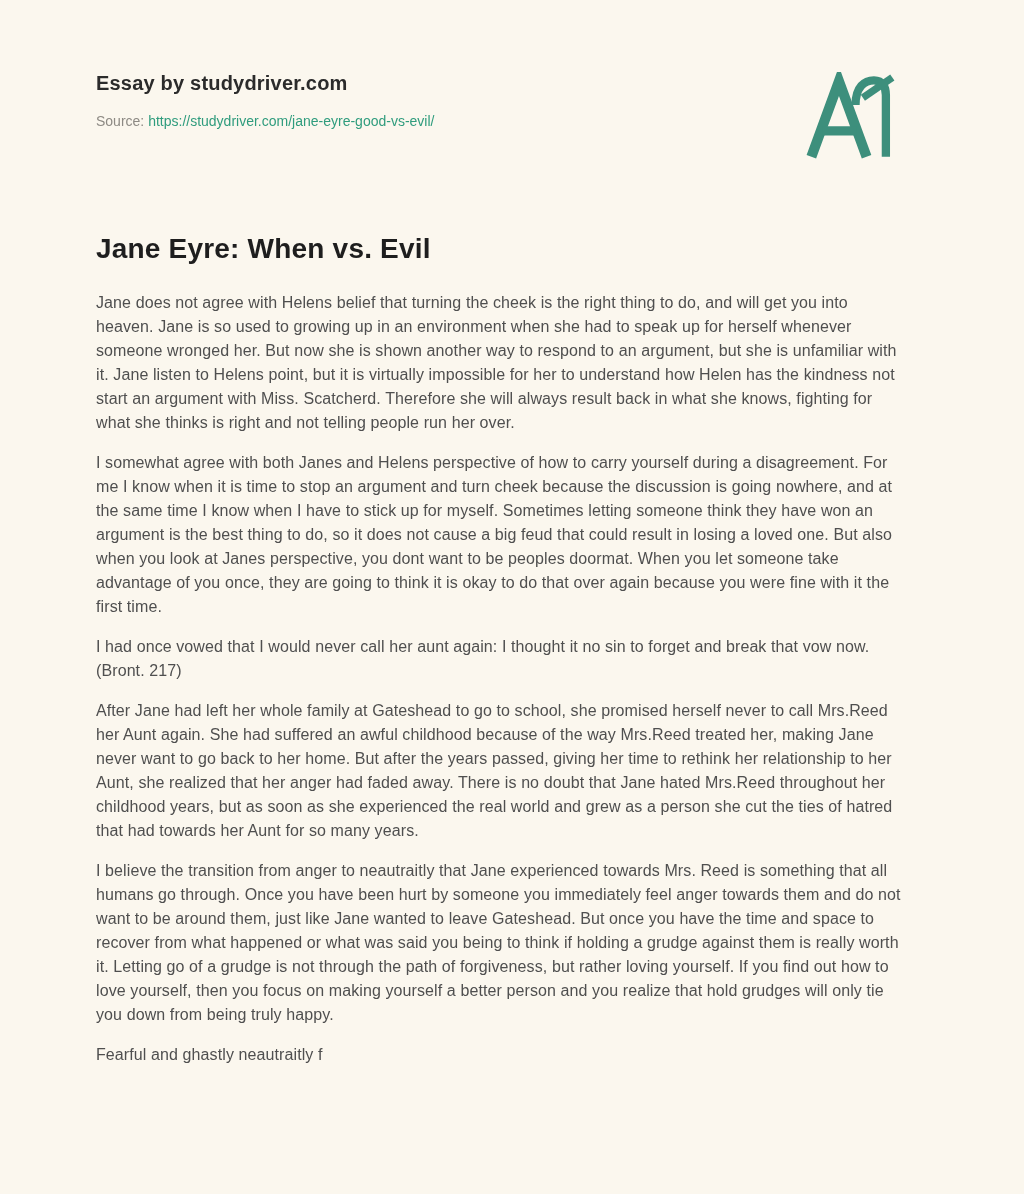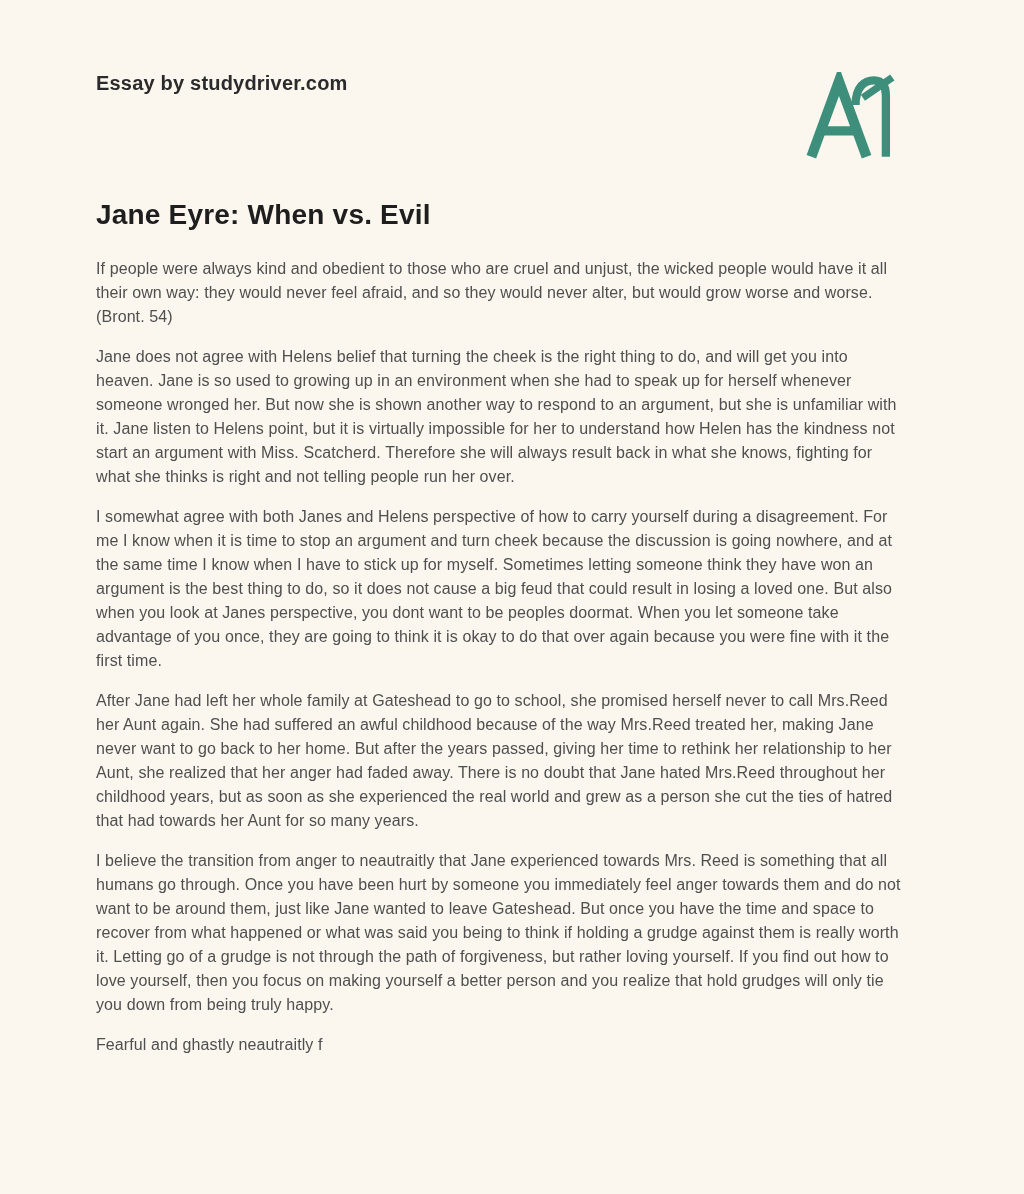--- a/index.html
+++ b/index.html
@@ -59,38 +59,42 @@
     letter-spacing: 0.1px;
   }
 </style>
 </head>
 <body>
 
 <div class="page">
 
   <div class="header">
     <div class="byline">Essay by studydriver.com</div>
+    <div class="source-line">
+      <span>Source:</span>
+      <a class="source-link">https://studydriver.com/jane-eyre-good-vs-evil/</a>
+    </div>
 
     <div class="logo">
       <svg viewBox="0 0 100 100" width="92" height="92" aria-hidden="true">
 
         <path d="M8 92 L38 10 L68 92" fill="none" stroke="#3d8f7c" stroke-width="11"></path>
         <path d="M20 64 L57 64" fill="none" stroke="#3d8f7c" stroke-width="10"></path>
 
         <path d="M56 36 C56 16 66 9 76 9 C86 9 89 17 89 25 L89 92" fill="none" stroke="#3d8f7c" stroke-width="9"></path>
 
         <path d="M64 28 L96 6" fill="none" stroke="#3d8f7c" stroke-width="8"></path>
       </svg>
     </div>
   </div>
 
   <h1 class="title">Jane Eyre: When vs. Evil</h1>
 
   <div class="article">
-    <p>If people were always kind and obedient to those who are cruel and unjust, the wicked people would have it all their own way: they would never feel afraid, and so they would never alter, but would grow worse and worse. (Bront. 54)</p>
     <p>Jane does not agree with Helens belief that turning the cheek is the right thing to do, and will get you into heaven. Jane is so used to growing up in an environment when she had to speak up for herself whenever someone wronged her. But now she is shown another way to respond to an argument, but she is unfamiliar with it. Jane listen to Helens point, but it is virtually impossible for her to understand how Helen has the kindness not start an argument with Miss. Scatcherd. Therefore she will always result back in what she knows, fighting for what she thinks is right and not telling people run her over.</p>
     <p>I somewhat agree with both Janes and Helens perspective of how to carry yourself during a disagreement. For me I know when it is time to stop an argument and turn cheek because the discussion is going nowhere, and at the same time I know when I have to stick up for myself. Sometimes letting someone think they have won an argument is the best thing to do, so it does not cause a big feud that could result in losing a loved one. But also when you look at Janes perspective, you dont want to be peoples doormat. When you let someone take advantage of you once, they are going to think it is okay to do that over again because you were fine with it the first time.</p>
+    <p>I had once vowed that I would never call her aunt again: I thought it no sin to forget and break that vow now. (Bront. 217)</p>
     <p>After Jane had left her whole family at Gateshead to go to school, she promised herself never to call Mrs.Reed her Aunt again. She had suffered an awful childhood because of the way Mrs.Reed treated her, making Jane never want to go back to her home. But after the years passed, giving her time to rethink her relationship to her Aunt, she realized that her anger had faded away. There is no doubt that Jane hated Mrs.Reed throughout her childhood years, but as soon as she experienced the real world and grew as a person she cut the ties of hatred that had towards her Aunt for so many years.</p>
     <p>I believe the transition from anger to neautraitly that Jane experienced towards Mrs. Reed is something that all humans go through. Once you have been hurt by someone you immediately feel anger towards them and do not want to be around them, just like Jane wanted to leave Gateshead. But once you have the time and space to recover from what happened or what was said you being to think if holding a grudge against them is really worth it. Letting go of a grudge is not through the path of forgiveness, but rather loving yourself. If you find out how to love yourself, then you focus on making yourself a better person and you realize that hold grudges will only tie you down from being truly happy.</p>
     <p>Fearful and ghastly neautraitly f</p>
   </div>
 
 </div>
 
 </body></html>

